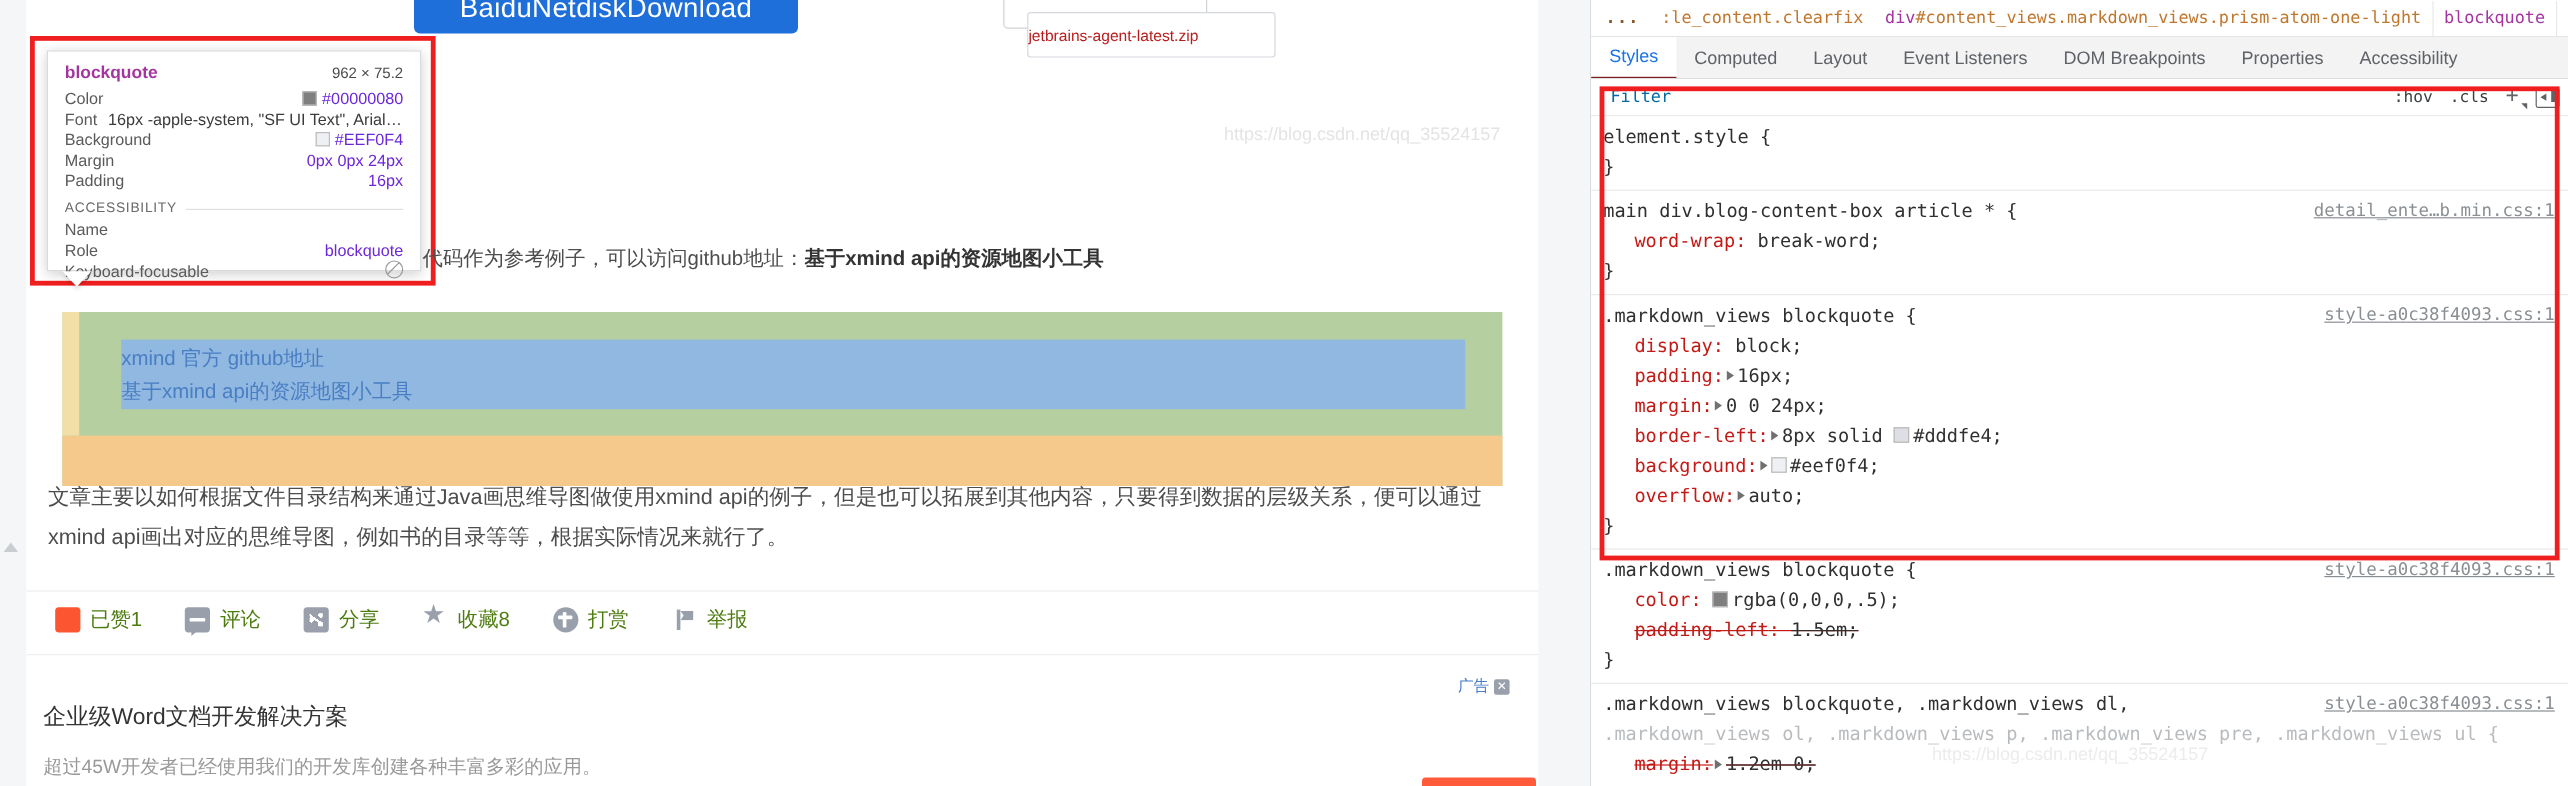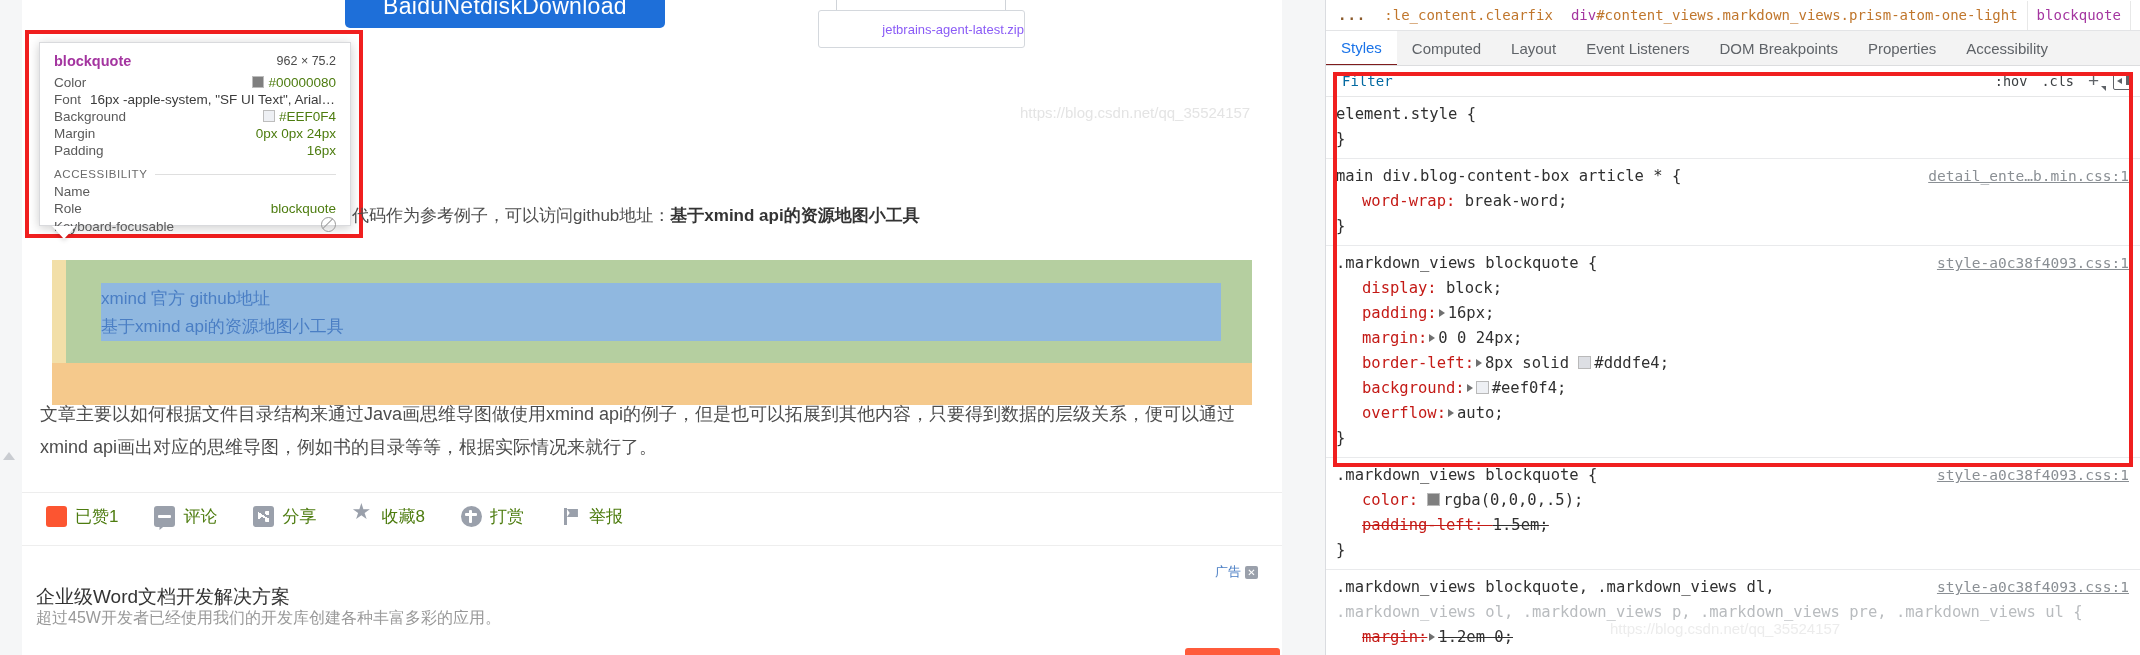--- a/index.html
+++ b/index.html
@@ -20,42 +20,42 @@
     position:absolute;left:345px;top:-16px;width:320px;height:44px;
     background:#1e6fd9;color:#ffffff;border-radius:5px;
     display:flex;align-items:center;justify-content:center;
     font-size:23px;letter-spacing:.3px;
   }
   .zip-box{
     position:absolute;left:836px;top:-18px;width:168px;height:40px;
     background:#ffffff;border:1px solid #cfd3d8;border-radius:4px;
   }
   .zip-label{
-    position:absolute;left:818px;top:10px;width:205px;height:36px;
+    position:absolute;left:856px;top:10px;width:205px;height:36px;
     background:#ffffff;border:1px solid #d4d8dd;border-radius:3px;
-    display:flex;align-items:center;justify-content:flex-end;
-    font-size:13px;color:#8b5cf6;
+    display:flex;align-items:center;justify-content:flex-start;
+    font-size:13px;color:#b91c1c;
   }
 
   
   .inspector-outline{
     position:absolute;left:25px;top:30px;width:338px;height:208px;
     border:4px solid #f01f1f;box-sizing:border-box;
   }
   .inspector{
     position:absolute;left:39px;top:42px;width:312px;height:184px;
     background:#ffffff;border:1px solid #d9dadd;
     box-shadow:0 2px 10px rgba(0,0,0,.20);
     padding:10px 14px 8px 14px;box-sizing:border-box;
     font-size:13.5px;color:#3b3b3b;
   }
   .insp-title{color:#a435a0;font-weight:bold;font-size:14.5px;margin-bottom:5px;}
   .insp-row{display:flex;justify-content:space-between;align-items:center;line-height:17px;white-space:nowrap;}
   .insp-row .k{color:#5a5a5a;}
-  .insp-row .v{color:#4d7c0f;}
+  .insp-row .v{color:#6d28d9;}
   .insp-font{display:flex;line-height:17px;white-space:nowrap;overflow:hidden;}
   .insp-font .k{color:#5a5a5a;margin-right:9px;}
   .insp-font .v{color:#3b3b3b;overflow:hidden;text-overflow:ellipsis;}
   .insp-dim{position:absolute;right:14px;top:11px;color:#4a4a4a;font-size:12.5px;}
   .sw{display:inline-block;width:10px;height:10px;border:1px solid #bdbdbd;vertical-align:-1px;margin-right:4px;}
   .a11y-head{display:flex;align-items:center;color:#6b6b6b;font-size:11.5px;letter-spacing:.6px;margin:9px 0 3px 0;}
   .a11y-head .ln{flex:1;height:1px;background:#dfdfdf;margin-left:8px;}
   .no-glyph{display:inline-block;width:13px;height:13px;border:1.4px solid #9a9a9a;border-radius:50%;position:relative;}
   .no-glyph:after{content:"";position:absolute;left:-1px;top:5px;width:14px;height:1.4px;background:#9a9a9a;transform:rotate(-45deg);}
   .insp-arrow{position:absolute;left:52px;top:226px;width:0;height:0;border-left:12px solid transparent;border-right:12px solid transparent;border-top:13px solid #ffffff;filter:drop-shadow(0 2px 2px rgba(0,0,0,.16));}
@@ -103,21 +103,21 @@
   .ic-coin{background:#9aa0ab;border-radius:50%;}
   .ic-coin:after{content:"";position:absolute;left:8px;top:4px;width:3px;height:13px;background:#ffffff;border-radius:1px;}
   .ic-coin:before{content:"";position:absolute;left:4px;top:7px;width:12px;height:3px;background:#ffffff;border-radius:1px;}
   .ic-flag:after{content:"";position:absolute;left:4px;top:2px;width:2.6px;height:17px;background:#9aa0ab;}
   .ic-flag:before{content:"";position:absolute;left:7px;top:3px;width:11px;height:8px;background:#9aa0ab;clip-path:polygon(0 0,100% 0,100% 100%,0 100%,25% 50%);}
 
   
   .ad-band{position:absolute;left:22px;top:545px;width:1260px;height:110px;background:#ffffff;}
   .ad-top-line{position:absolute;left:22px;top:545px;width:1260px;height:1px;background:#eeeeee;}
   .ad-title{position:absolute;left:36px;top:584px;font-size:19px;color:#333333;}
-  .ad-sub{position:absolute;left:36px;top:608px;font-size:16px;color:#999999;}
+  .ad-sub{position:absolute;left:36px;top:629px;font-size:16px;color:#999999;}
   .ad-tag{position:absolute;left:1215px;top:563px;font-size:13px;color:#4a7ec4;display:flex;align-items:center;gap:4px;}
   .ad-x{display:inline-block;width:13px;height:13px;background:#9aa0ab;color:#fff;border-radius:2px;font-size:10px;line-height:13px;text-align:center;}
   .ad-btn{position:absolute;left:1185px;top:648px;width:95px;height:26px;background:#ff5b3b;border-radius:3px;}
 
   
   .left-scroll{position:absolute;left:2px;top:444px;width:13px;height:26px;}
   .left-scroll:before{content:"";position:absolute;left:1px;top:8px;border-left:6px solid transparent;border-right:6px solid transparent;border-bottom:8px solid #c9ccd1;}
 
   
   .devtools{position:absolute;left:1325px;top:0;width:815px;height:655px;background:#ffffff;border-left:1px solid #dadce0;}

